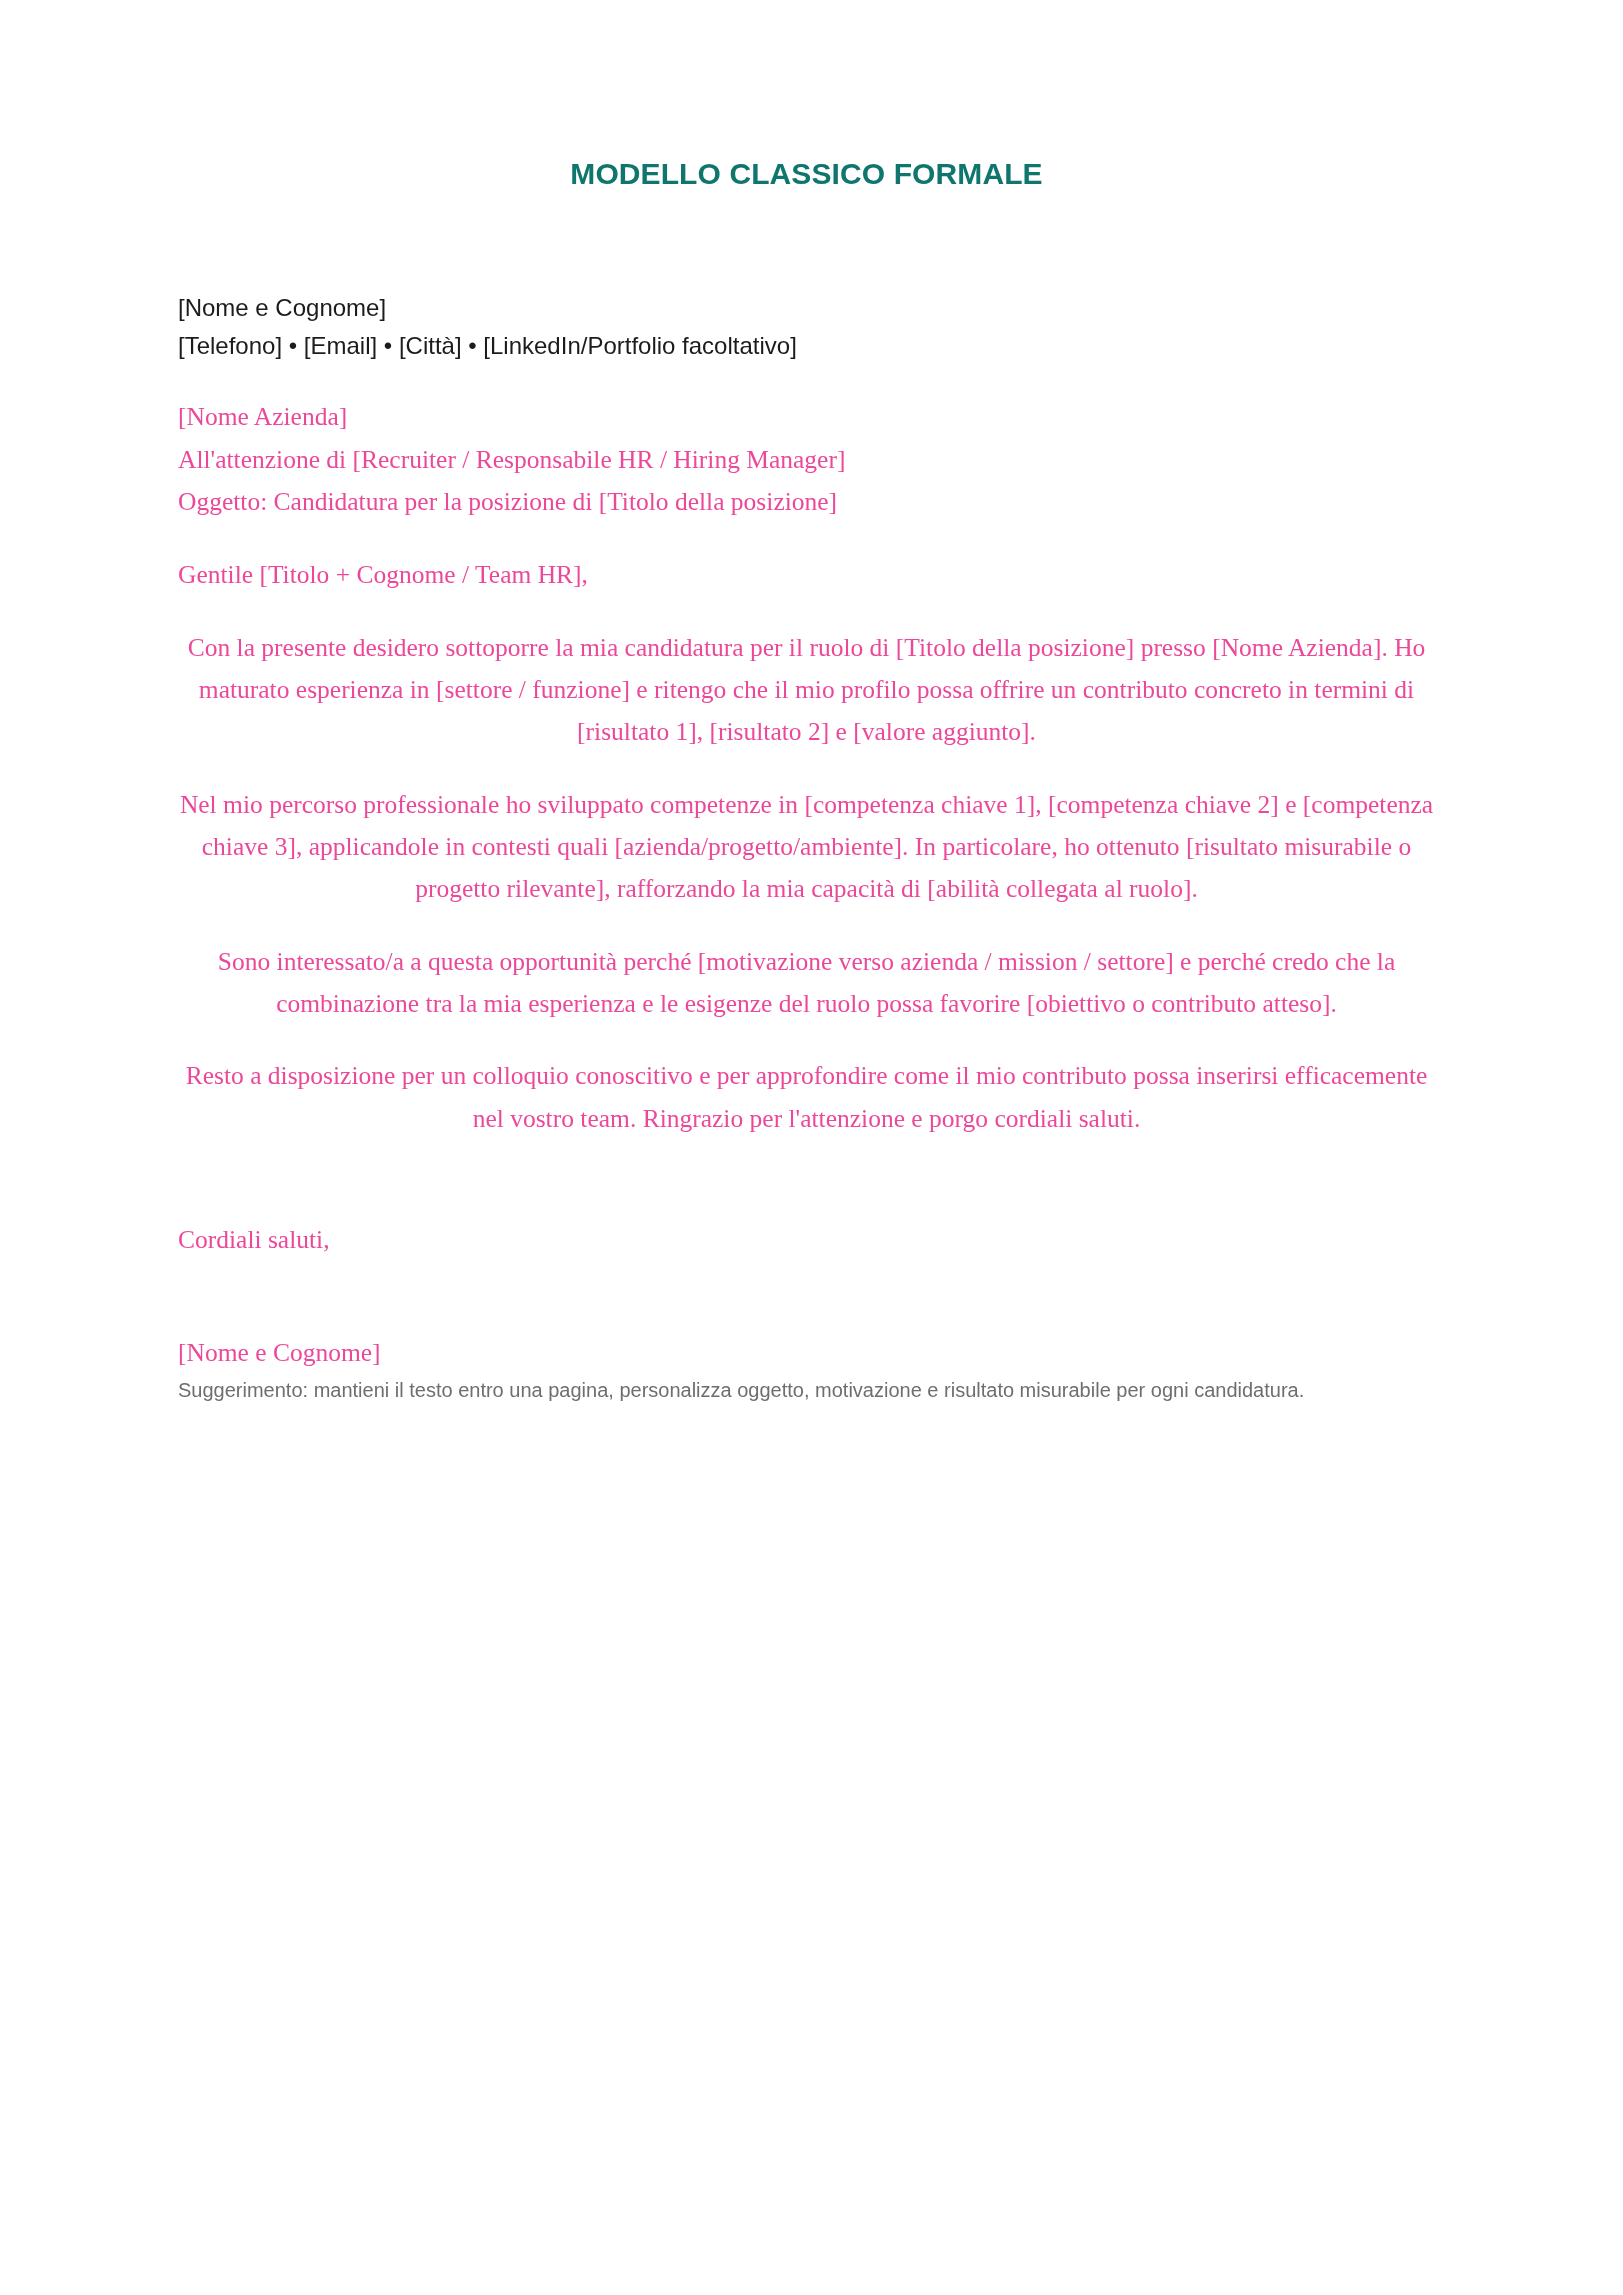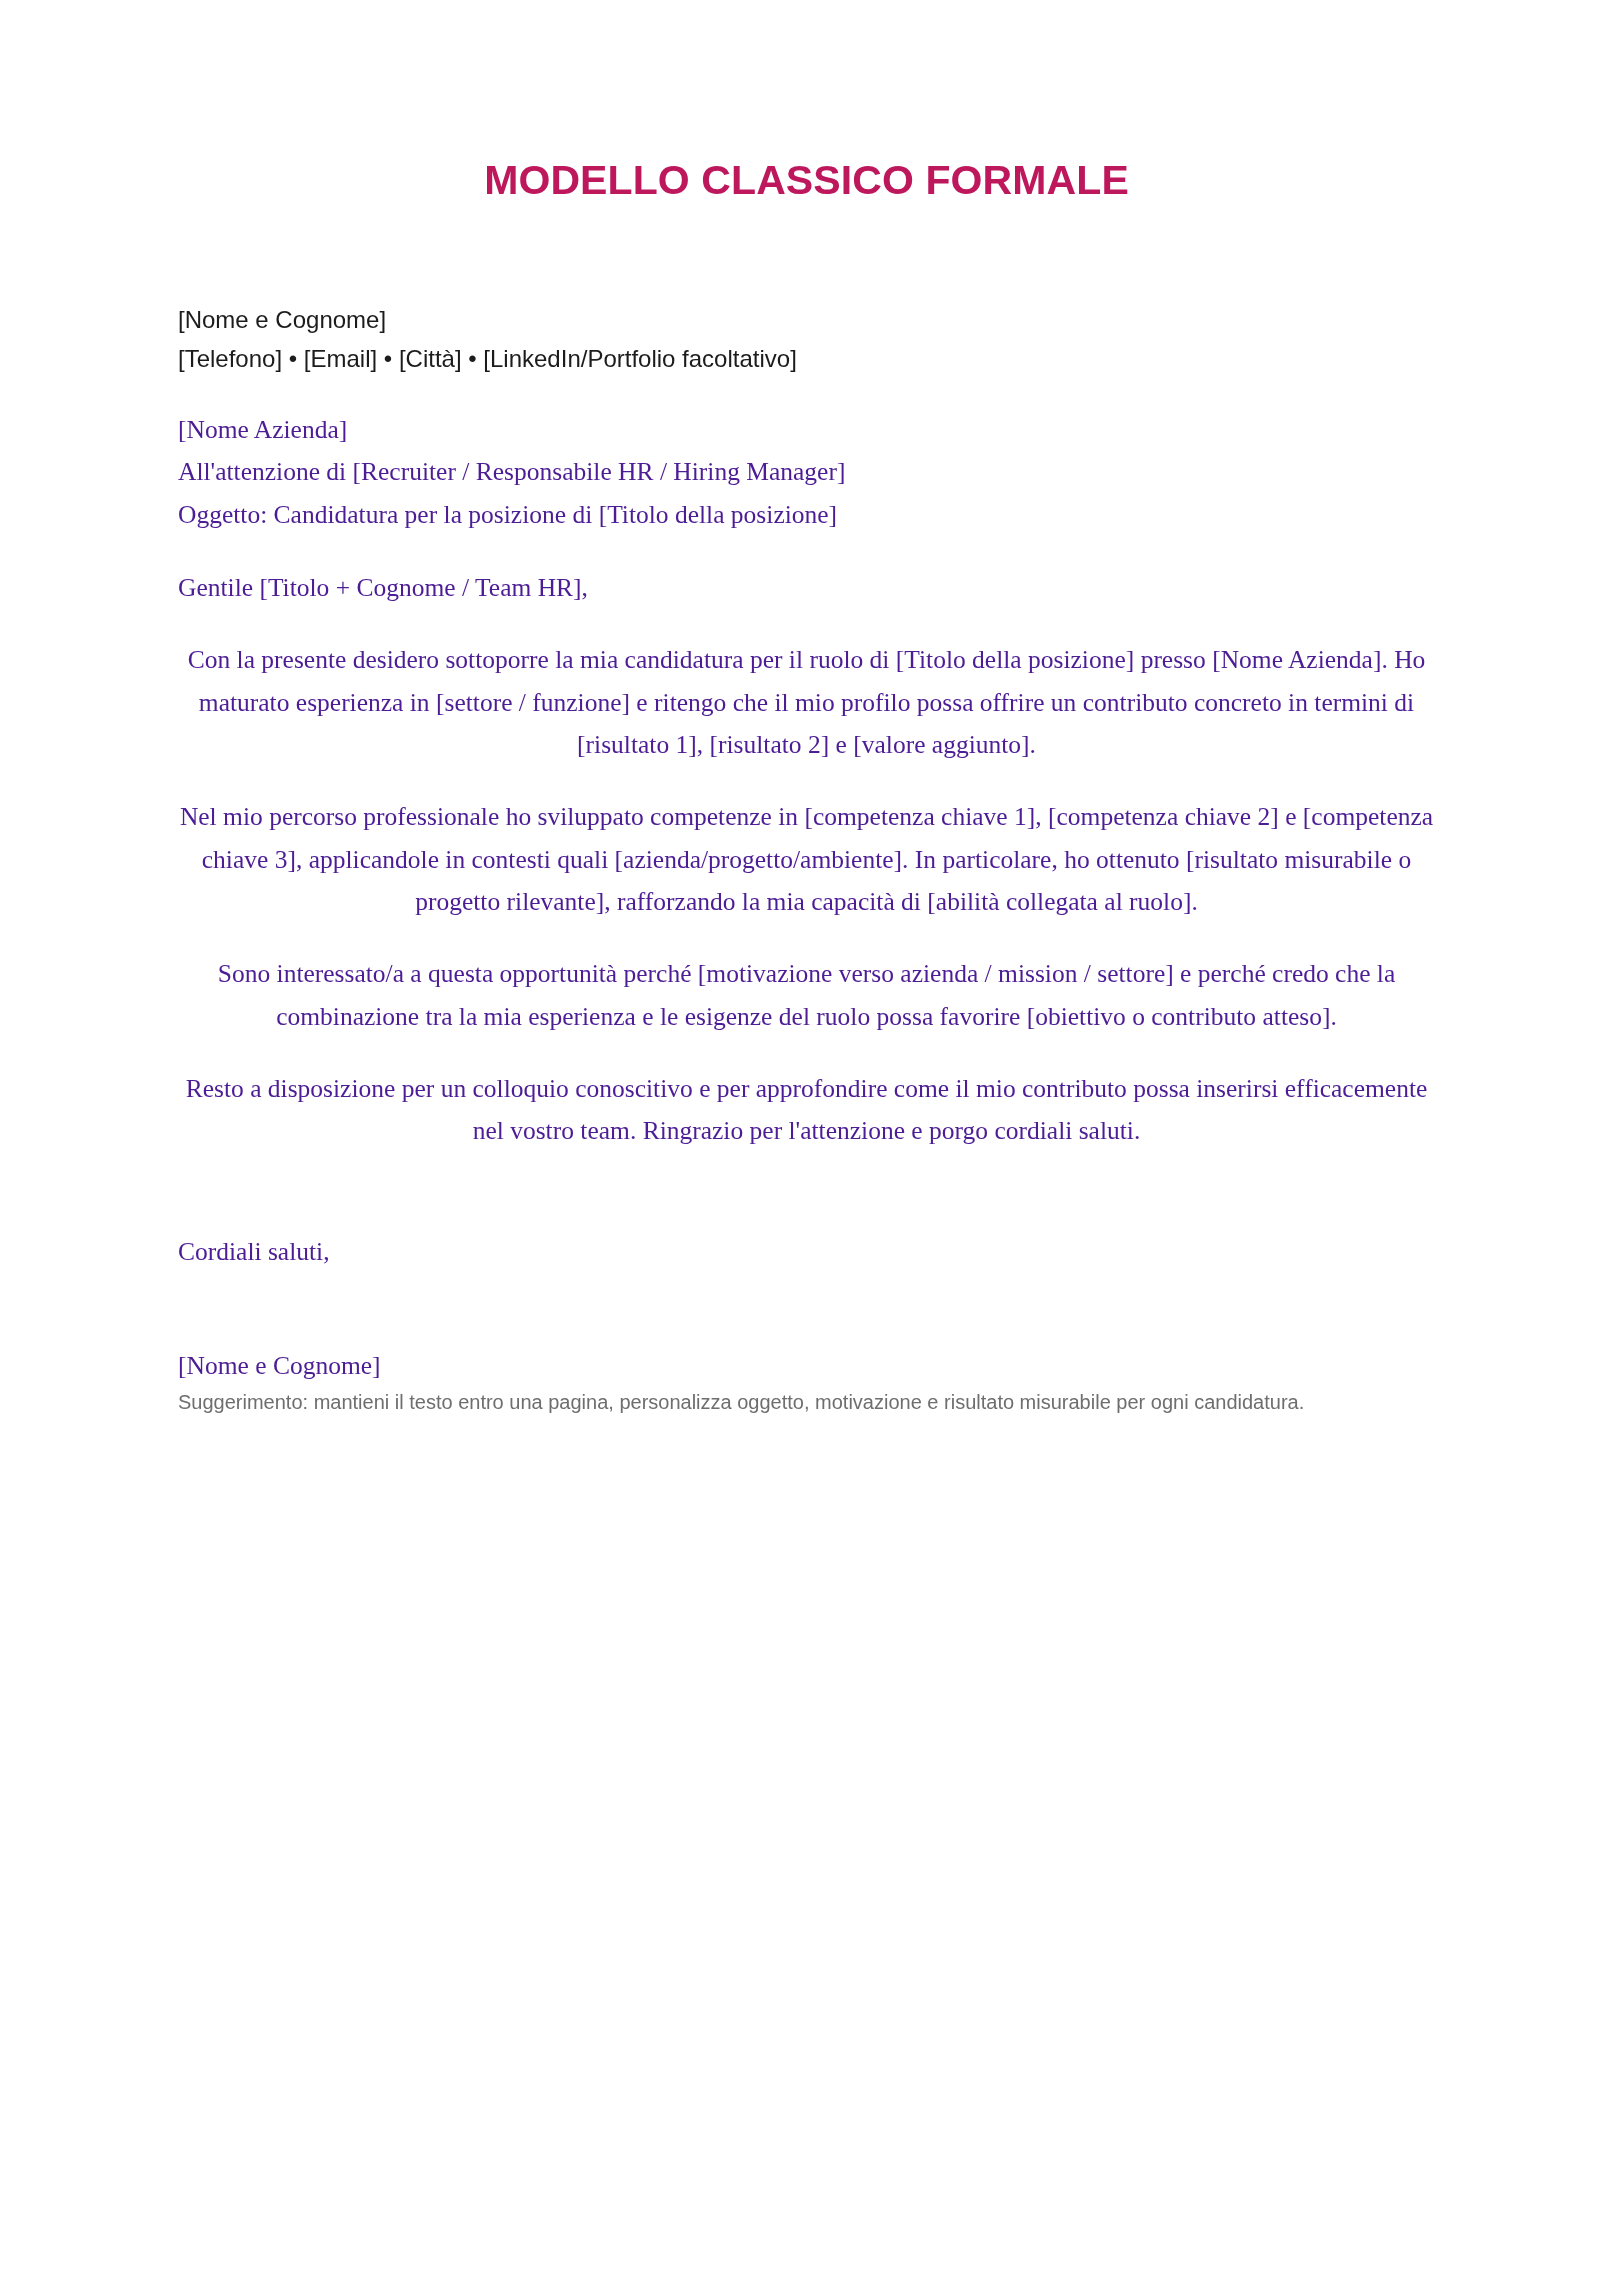--- a/index.html
+++ b/index.html
@@ -22,23 +22,23 @@
     position: absolute;
     left: 178px;
     top: 0;
     width: 1257px;
   }
 
   
   .doc-title {
     font-family: "Liberation Sans", "DejaVu Sans", sans-serif;
     font-weight: 700;
-    font-size: 41px;
+    font-size: 30px;
     letter-spacing: 0.1px;
-    color: #be185d;
+    color: #0f766e;
     text-align: center;
     margin: 0;
     padding-top: 157px;
     line-height: 1.15;
   }
 
   
   .block {
     margin: 0;
     padding: 0;
@@ -54,21 +54,21 @@
   }
   .contact-block .line {
     white-space: nowrap;
   }
 
   
   .serif {
     font-family: "Liberation Serif", "DejaVu Serif", serif;
     font-size: 25.5px;
     line-height: 1.66;
-    color: #4c1d95;
+    color: #ec4899;
   }
 
   .recipient-block {
     margin-top: 30px;
   }
   .recipient-block .line {
     white-space: nowrap;
   }
 
   .subject-line {

